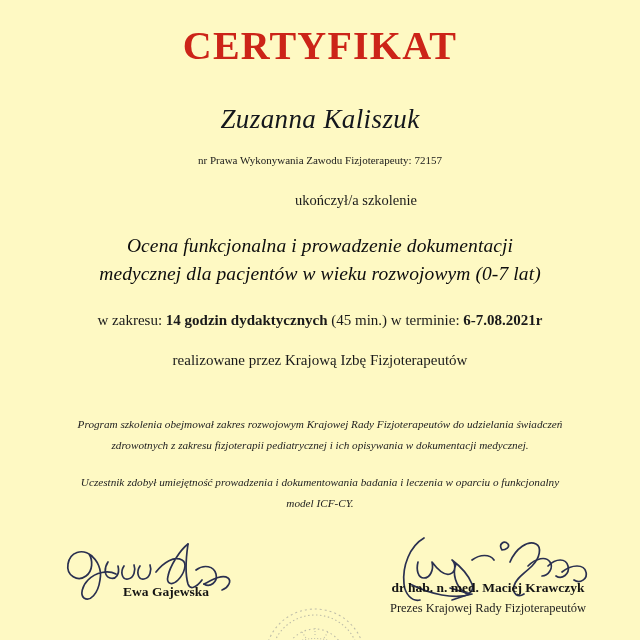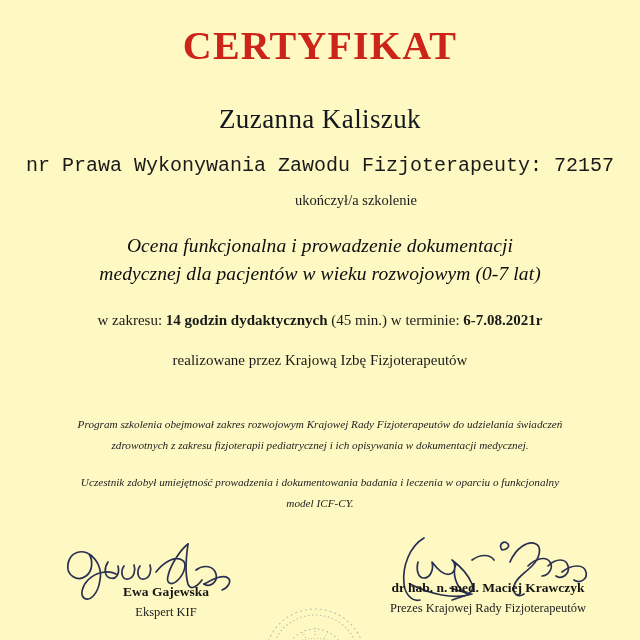--- a/index.html
+++ b/index.html
@@ -40,34 +40,34 @@
   }
 
   
   .recipient-name {
     position: absolute;
     top: 104px;
     left: 0;
     width: 640px;
     text-align: center;
     font-size: 27px;
+    font-style: italic;
     font-weight: normal;
     letter-spacing: 0.4px;
     color: #14171c;
   }
 
   .license-line {
     position: absolute;
     top: 154px;
     left: 0;
     width: 640px;
     text-align: center;
-    font-size: 20px;
-    color: #1a1a1a;
-    font-family: Liberation Mono, monospace;
+    font-size: 11px;
+    color: #1a1a1a;
   }
 
   .completed-line {
     position: absolute;
     top: 192px;
     left: 0;
     width: 640px;
     text-align: center;
     font-size: 14.5px;
     color: #1a1a1a;
@@ -218,21 +218,20 @@
         <path d="M78 30 C74 36, 76 44, 82 43 C88 42, 90 34, 88 29"></path>
         <path d="M94 30 C90 36, 92 44, 98 43 C104 42, 106 34, 104 29"></path>
         <path d="M110 36 C118 26, 128 20, 136 24 C142 27, 138 38, 132 44
                  C126 50, 120 48, 122 40 C124 30, 134 14, 142 8"></path>
         <path d="M142 8 C140 22, 139 38, 142 48 C144 54, 150 52, 156 44"></path>
         <path d="M150 34 C158 28, 168 30, 170 38 C172 46, 164 52, 158 48"></path>
         <path d="M158 48 C166 44, 176 38, 182 42 C186 45, 182 52, 176 54"></path>
       </svg>
     </div>
     <div class="sig-name">Ewa Gajewska</div>
-    <div class="sig-role">Ekspert KIF</div>
   </div>
 
   <div class="sig-block sig-right">
     <div class="sig-ink">
       <svg width="272" height="78" viewBox="0 0 272 78" fill="none" stroke="#2a3050" stroke-width="1.7" stroke-linecap="round" stroke-linejoin="round">
         <path d="M72 6 C58 14, 50 34, 52 52 C53 62, 60 70, 68 68"></path>
         <path d="M66 30 C64 38, 66 46, 72 46 C78 46, 82 38, 80 30
                  C86 38, 92 44, 98 42 C104 40, 104 32, 100 28
                  C108 34, 116 42, 120 52 C122 58, 118 64, 112 60
                  C104 54, 100 42, 104 32"></path>

